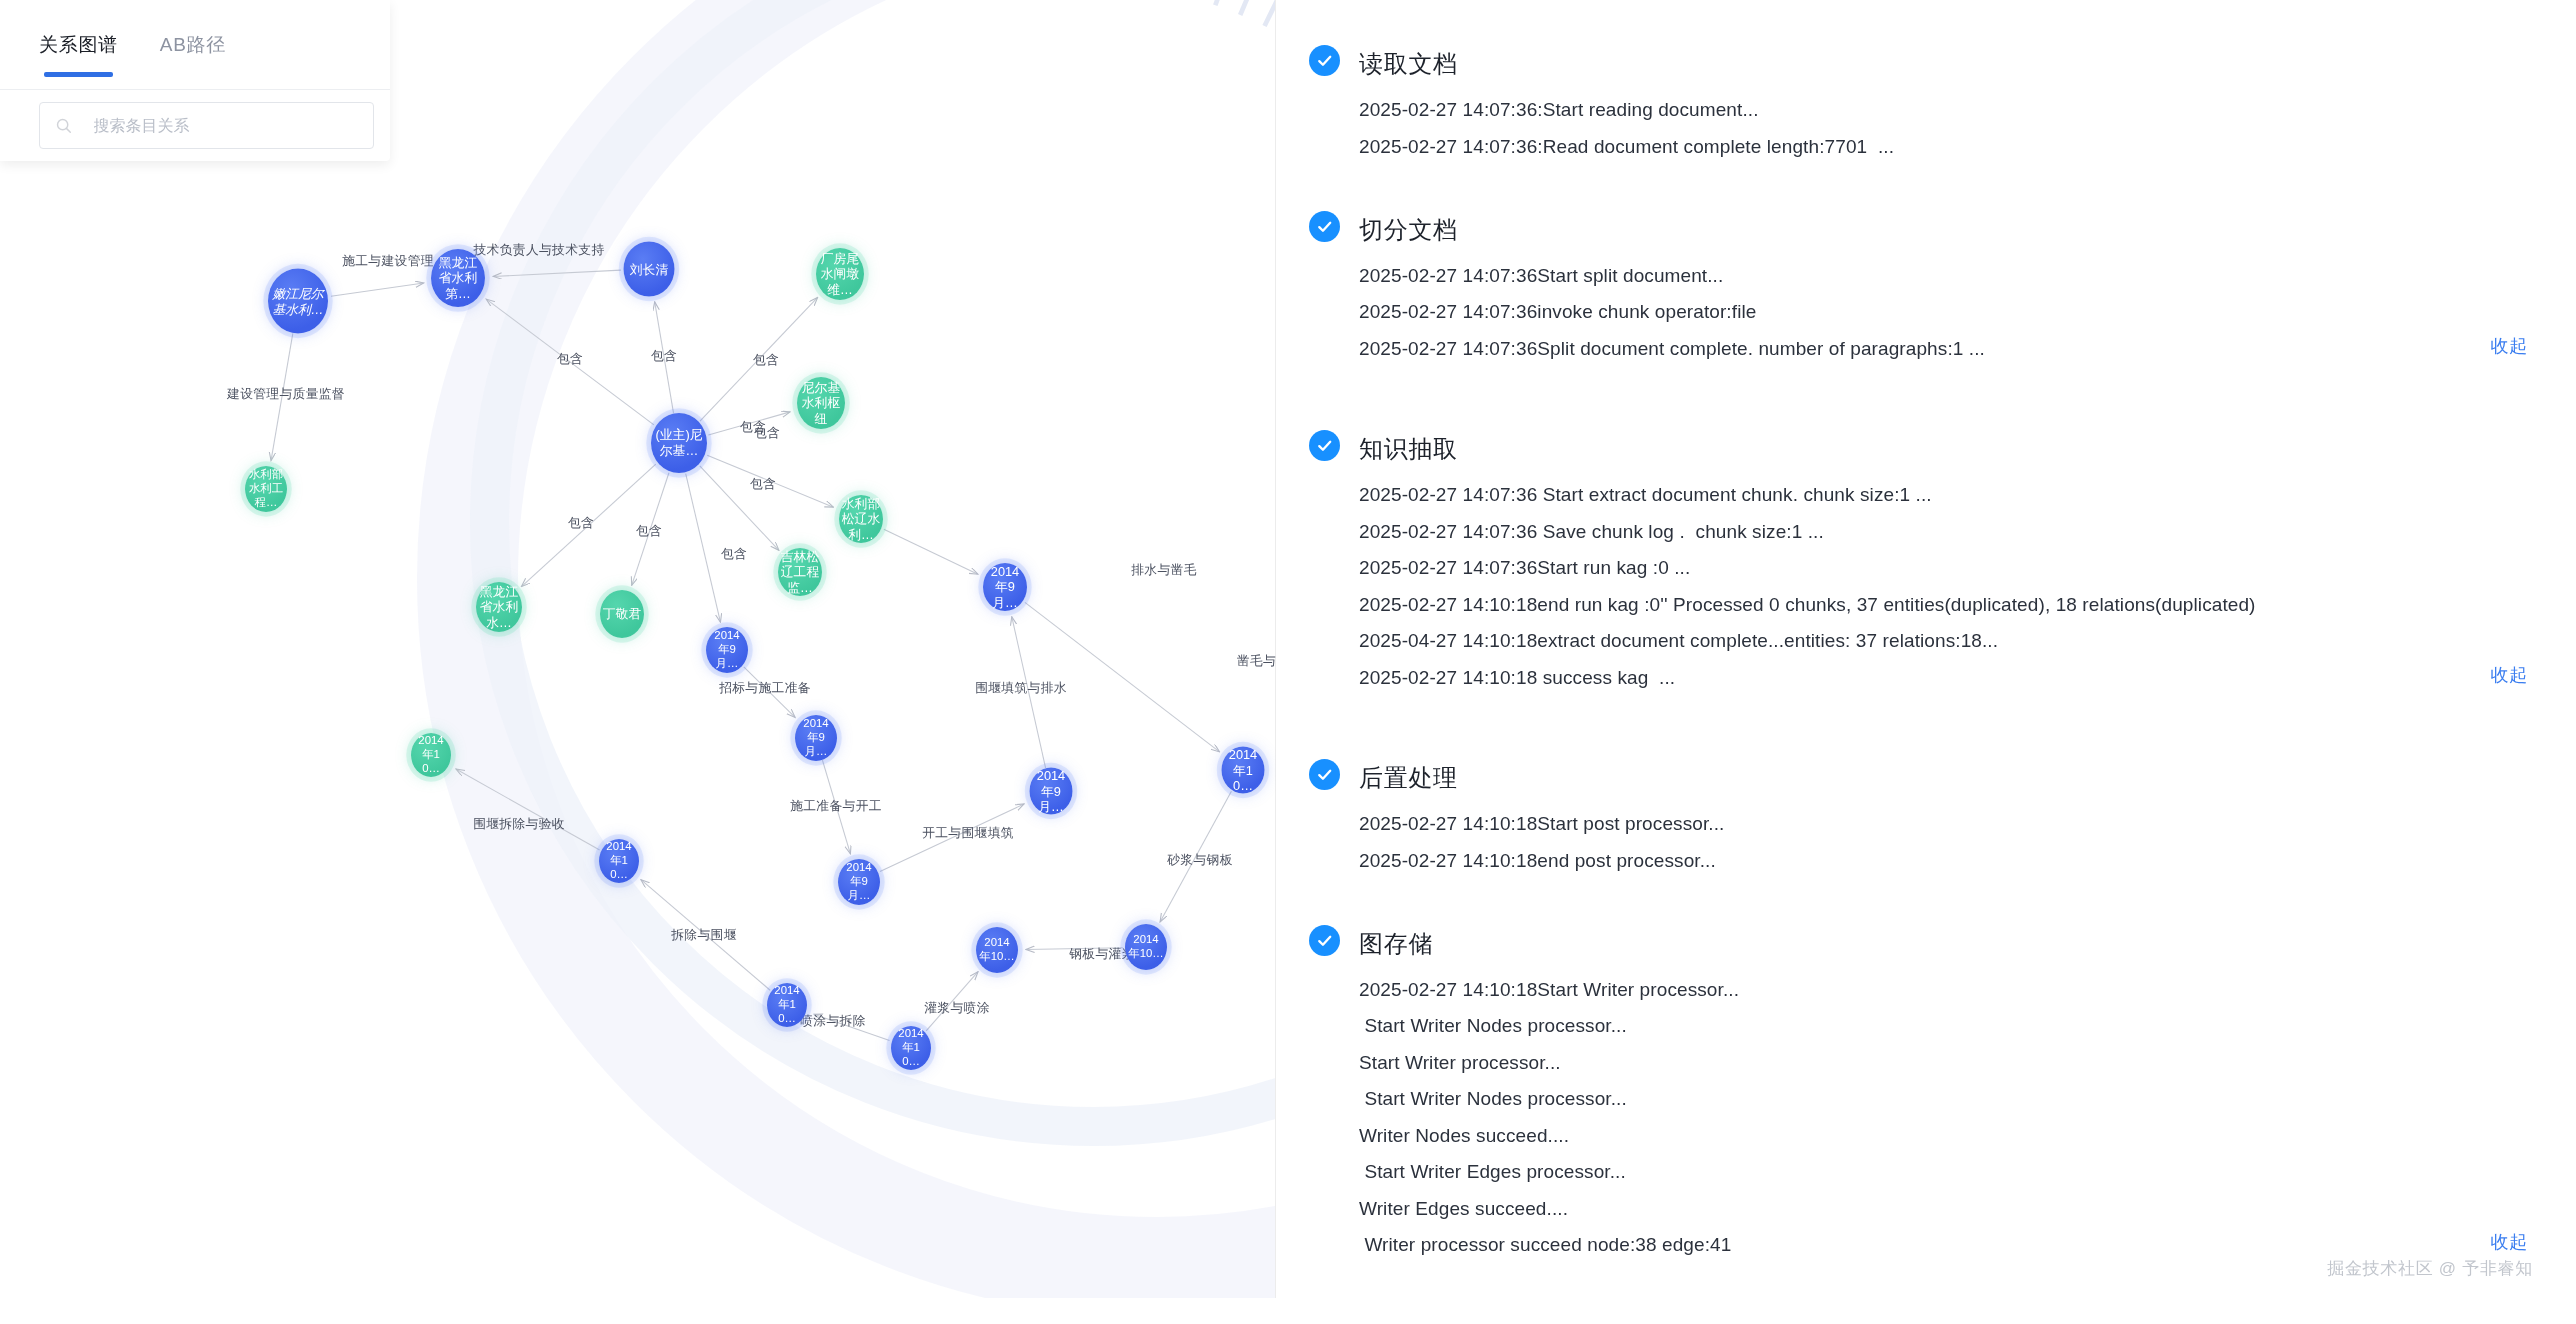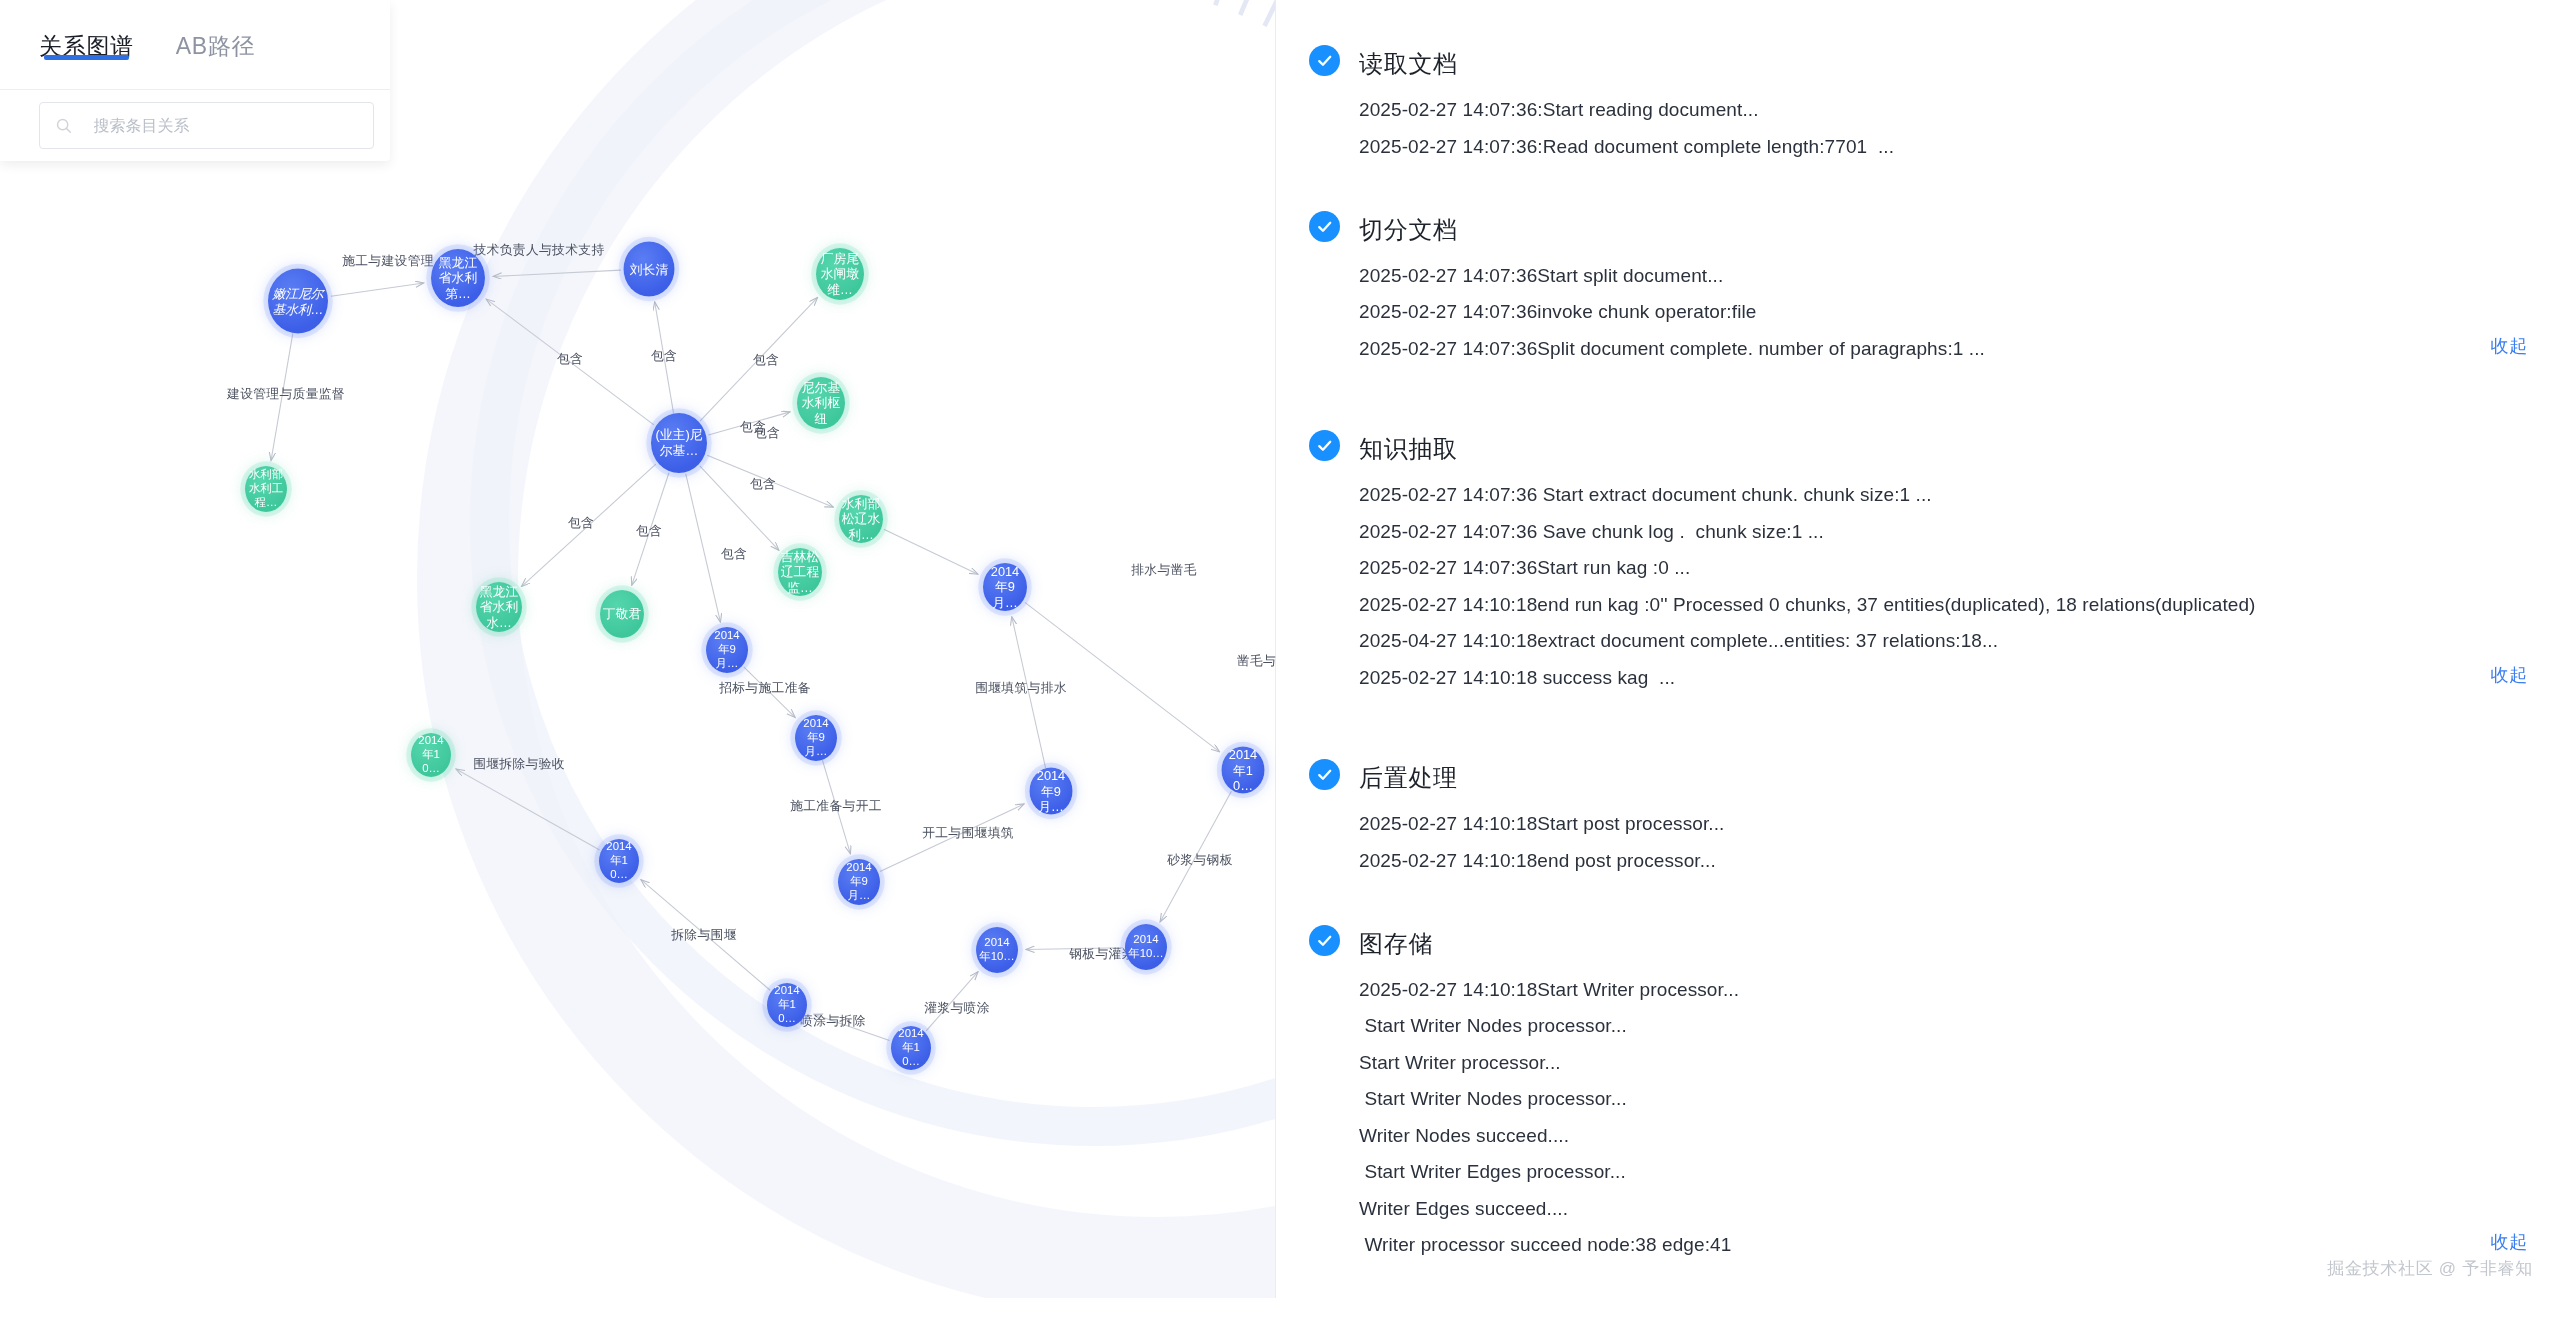--- a/index.html
+++ b/index.html
@@ -23,21 +23,21 @@
   #tab-card{
     position:absolute;left:0;top:0;width:390px;height:161px;
     background:#fff;border-bottom-right-radius:4px;
     box-shadow:0 4px 12px rgba(0,0,0,.07);
     z-index:40;
   }
   #tab-strip{
     position:absolute;left:39px;top:35px;display:flex;align-items:flex-end;gap:42px;
   }
   .tab{
-    font-size:23px;color:#8d93a1;line-height:1;padding-bottom:2px;position:relative;
+    font-size:19px;color:#8d93a1;line-height:1;padding-bottom:23px;position:relative;
     cursor:pointer;letter-spacing:0.7px;
   }
   .tab.active{color:#1b1f27;font-weight:400;}
   .tab.active::after{
     content:"";position:absolute;left:4.7px;right:4.7px;bottom:0;height:4.7px;
     background:#2f6fe4;border-radius:2px;
   }
   #tab-underline-row{
     position:absolute;left:0;top:89px;width:390px;height:0.7px;background:#eceef1;
   }
@@ -250,21 +250,21 @@
       <div class="edge-label" style="left: 1164px; top: 570px;">排水与凿毛</div>
       <div class="edge-label" style="left: 1021px; top: 688px;">围堰填筑与排水</div>
       <div class="edge-label" style="left: 836px; top: 806px;">施工准备与开工</div>
       <div class="edge-label" style="left: 968px; top: 833px;">开工与围堰填筑</div>
       <div class="edge-label" style="left: 1263px; top: 661px;">凿毛与…</div>
       <div class="edge-label" style="left: 1200px; top: 860px;">砂浆与钢板</div>
       <div class="edge-label" style="left: 1074px; top: 954px; margin-left: 28px;">钢板与灌浆</div>
       <div class="edge-label" style="left: 957px; top: 1008px;">灌浆与喷涂</div>
       <div class="edge-label" style="left: 833px; top: 1021px;">喷涂与拆除</div>
       <div class="edge-label" style="left: 704px; top: 935px;">拆除与围堰</div>
-      <div class="edge-label" style="left: 519px; top: 764px;">围堰拆除与验收</div>
+      <div class="edge-label" style="left: 519px; top: 824px;">围堰拆除与验收</div>
     </div>
 
   <div id="tab-card">
     <div id="tab-strip">
       <div class="tab active">关系图谱</div>
       <div class="tab">AB路径</div>
     </div>
     <div id="tab-underline-row"></div>
     <div id="search-box">
       <svg id="search-icon" viewBox="0 0 24 24">

